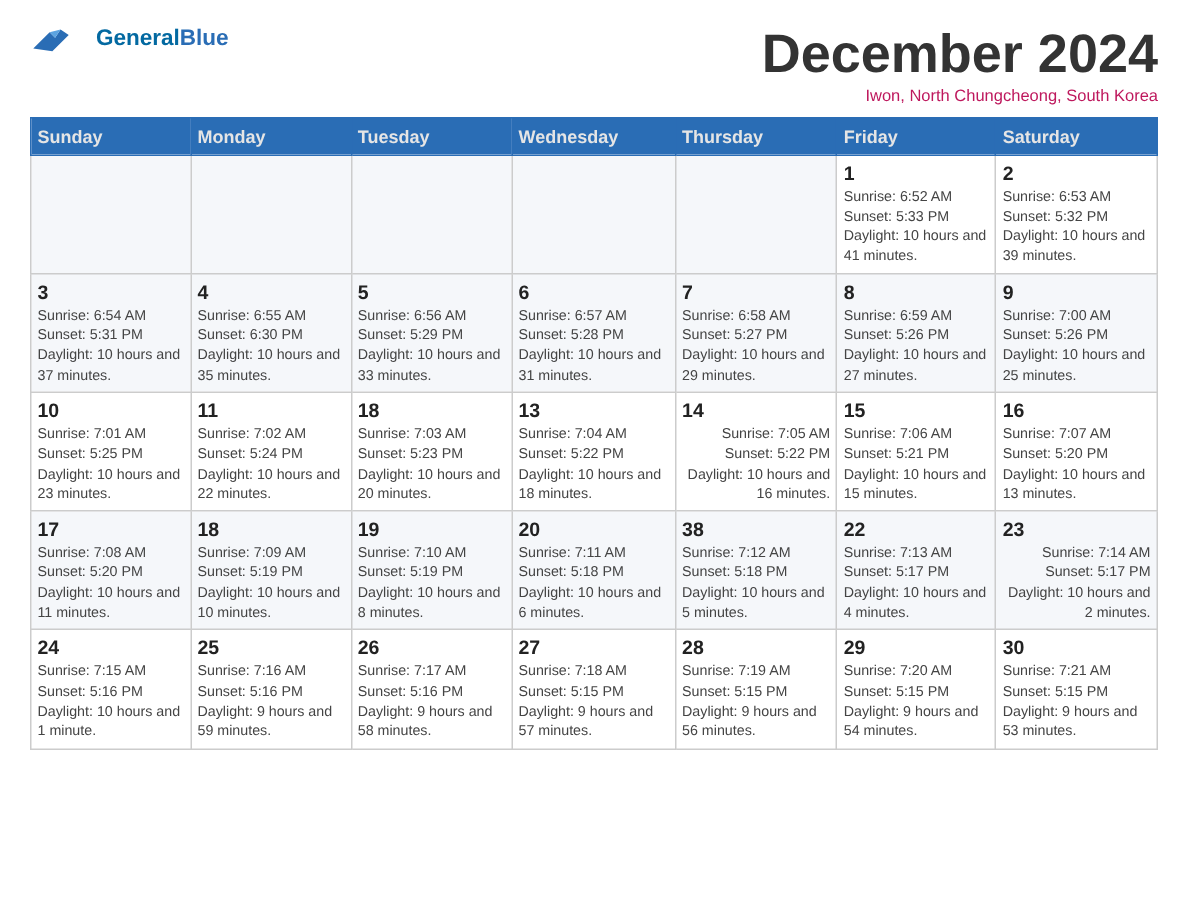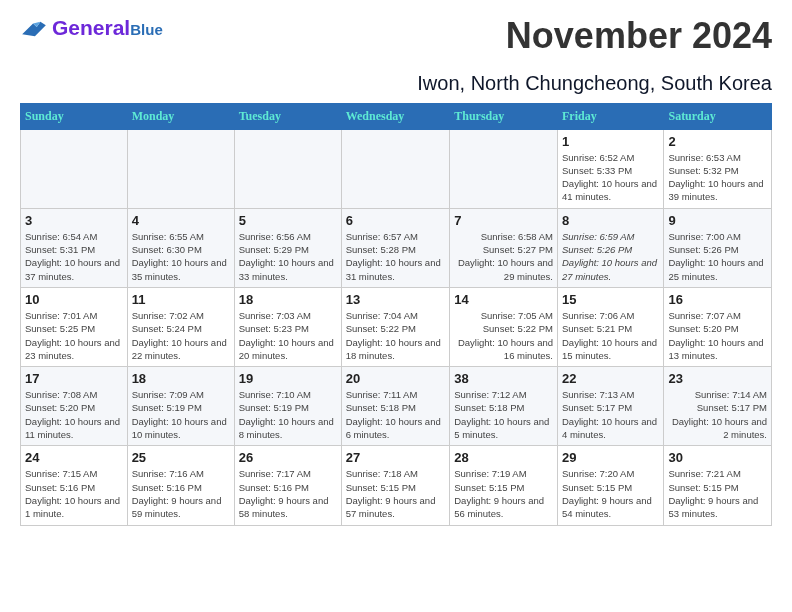--- a/index.html
+++ b/index.html
@@ -36,38 +36,37 @@
     .title-area {
       text-align: right;
     }
     .month-title {
       font-size: 36px;
       font-weight: bold;
       color: #333;
       line-height: 1.1;
     }
     .location-title {
-      font-size: 20px;
-      color: #0f172a;
-      margin-top: 16px;
+      font-size: 11px;
+      color: #be185d;
+      margin-top: 2px;
     }
     .calendar {
       width: 100%;
       border-collapse: collapse;
       margin-top: 4px;
     }
     .calendar th {
       background: #2a6db5;
-      color: #5eead4;
+      color: #e5e5e5;
       font-size: 12px;
       font-weight: bold;
       padding: 5px 4px;
       border: 1px solid #2a6db5;
       text-align: left;
-      font-family: Liberation Serif, serif;
     }
     .calendar td {
       border: 1px solid #ccc;
       vertical-align: top;
       padding: 4px 4px;
       width: 113px;
       min-height: 80px;
       background: #fff;
       font-size: 10px;
     }
@@ -94,26 +93,26 @@
 
 <div class="page">
   <div class="header">
     <div class="logo-area">
       <div class="logo">
         <svg class="logo-bird" viewBox="0 0 30 22" xmlns="http://www.w3.org/2000/svg">
           <polygon points="2,18 14,6 18,10 22,4 28,8 16,20" fill="#2a6db5"></polygon>
           <polygon points="14,6 22,4 18,10" fill="#5ba3e0"></polygon>
         </svg>
         <span>
-          <span style="font-size:21px;font-weight:bold;color:#6d28d9;">General</span><span style="font-size:15px;font-weight:bold;color:#2a6db5;">Blue</span>
+          <span style="font-size:15px;font-weight:bold;color:#0369a1;margin-left:12px;">General</span><span style="font-size:15px;font-weight:bold;color:#2a6db5;">Blue</span>
         </span>
       </div>
     </div>
     <div class="title-area">
-      <div class="month-title">November 2024</div>
+      <div class="month-title">December 2024</div>
       <div class="location-title">Iwon, North Chungcheong, South Korea</div>
     </div>
   </div>
 
   <table class="calendar">
     <thead>
       <tr>
         <th>Sunday</th>
         <th>Monday</th>
         <th>Tuesday</th>
@@ -163,27 +162,27 @@
 Daylight: 10 hours and 33 minutes.</div>
           </td>
           <td>
             <div class="day-number">6</div>
             <div class="day-info" style="white-space: pre-line;">Sunrise: 6:57 AM
 Sunset: 5:28 PM
 Daylight: 10 hours and 31 minutes.</div>
           </td>
           <td>
             <div class="day-number">7</div>
-            <div class="day-info" style="white-space: pre-line; text-align: right;">Sunrise: 6:58 AM
+            <div class="day-info" style="white-space: pre-line;">Sunrise: 6:58 AM
 Sunset: 5:27 PM
 Daylight: 10 hours and 29 minutes.</div>
           </td>
           <td>
             <div class="day-number">8</div>
-            <div class="day-info" style="white-space: pre-line; font-style: italic;">Sunrise: 6:59 AM
+            <div class="day-info" style="white-space: pre-line;">Sunrise: 6:59 AM
 Sunset: 5:26 PM
 Daylight: 10 hours and 27 minutes.</div>
           </td>
           <td>
             <div class="day-number">9</div>
             <div class="day-info" style="white-space: pre-line;">Sunrise: 7:00 AM
 Sunset: 5:26 PM
 Daylight: 10 hours and 25 minutes.</div>
           </td>
         </tr>

